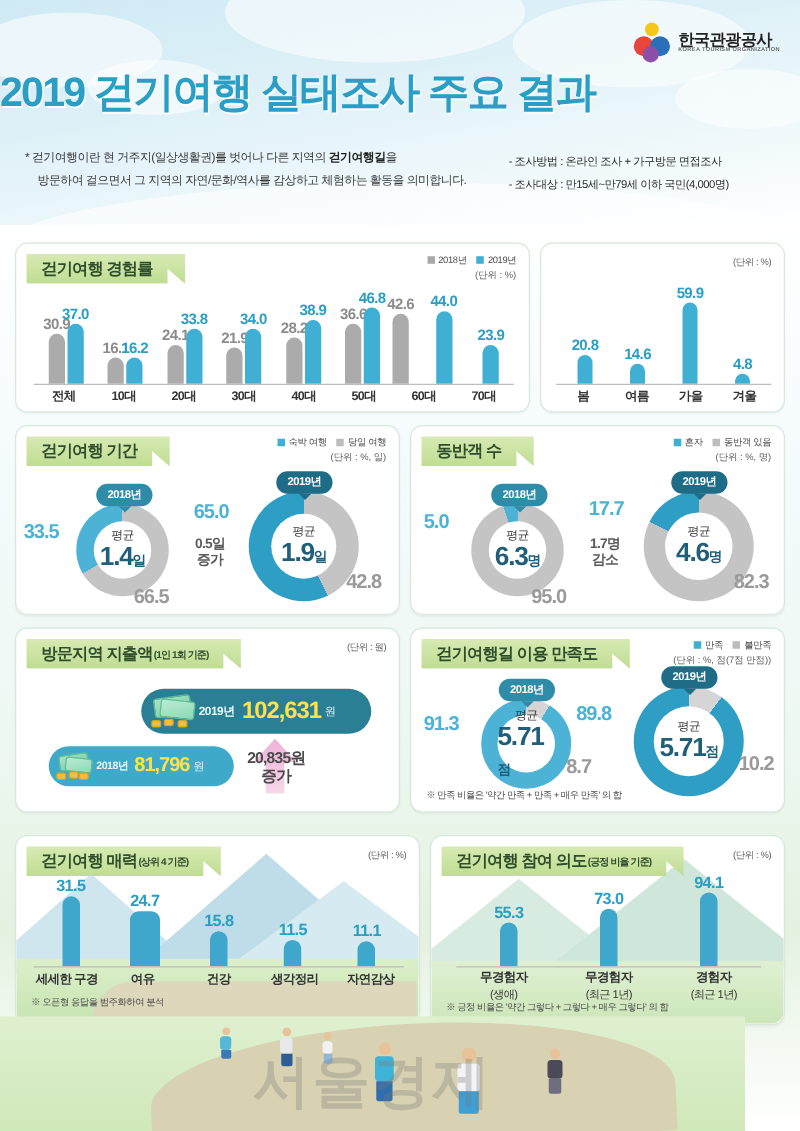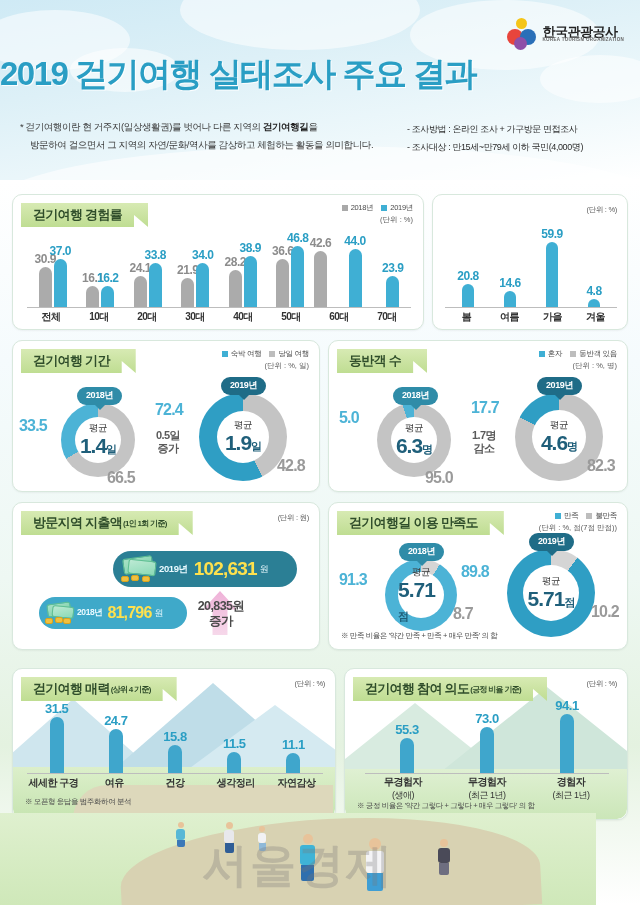--- a/index.html
+++ b/index.html
@@ -396,21 +396,21 @@
 
     <div class="donut-wrap" style="left:186px; top:52px;">
       <div class="donut" style="width:88px;height:88px;
         background: conic-gradient(from 0deg, #c4c4c4 0 42.8%, #2f9ec4 42.8% 100%);">
         <div class="hole" style="width:52px;height:52px;">
           <div class="avg">평균</div>
           <div class="big"><span>1.9</span><small>일</small></div>
         </div>
       </div>
       <div class="yeartag yt-2019" style="left:22px; top:-16px;">2019년</div>
-      <div class="dlab blue" style="left:-44px; top:8px;">72.4</div>
+      <div class="dlab blue" style="left:-44px; top:8px;">65.0</div>
       <div class="dlab gray" style="left:78px; top:64px;">42.8</div>
     </div>
   </div>
 
   <div class="card" style="left:328px; top:340px; width:300px; height:152px;">
     <div class="ribbon">동반객 수</div>
     <div class="legend">
       <div class="legend-row">
         <span class="lg">
             <i class="sw sw-blue"></i>
@@ -556,21 +556,21 @@
       </div>
     <div class="unit" style="z-index:3;">(단위 : %)</div>
 
     <div class="bars" id="attr-bars" style="left: 14px; top: 36px; width: 296px; height: 68px; z-index: 3; justify-content: space-between;">
         <div class="bargroup" style="flex: 1 1 0%;">
           <div class="bar blue" style="width: 14px; background: rgb(63, 166, 204); height: 56.3684px;">
             <span class="val" style="font-size: 13px;">31.5</span>
           </div>
         </div>
         <div class="bargroup" style="flex: 1 1 0%;">
-          <div class="bar blue" style="width: 14px; background: rgb(63, 166, 204); height: 44.2px;">
+          <div class="bar blue" style="width: 24px; background: rgb(63, 166, 204); height: 44.2px;">
             <span class="val" style="font-size: 13px;">24.7</span>
           </div>
         </div>
         <div class="bargroup" style="flex: 1 1 0%;">
           <div class="bar blue" style="width: 14px; background: rgb(63, 166, 204); height: 28.2737px;">
             <span class="val" style="font-size: 13px;">15.8</span>
           </div>
         </div>
         <div class="bargroup" style="flex: 1 1 0%;">
           <div class="bar blue" style="width: 14px; background: rgb(63, 166, 204); height: 20.5789px;">

